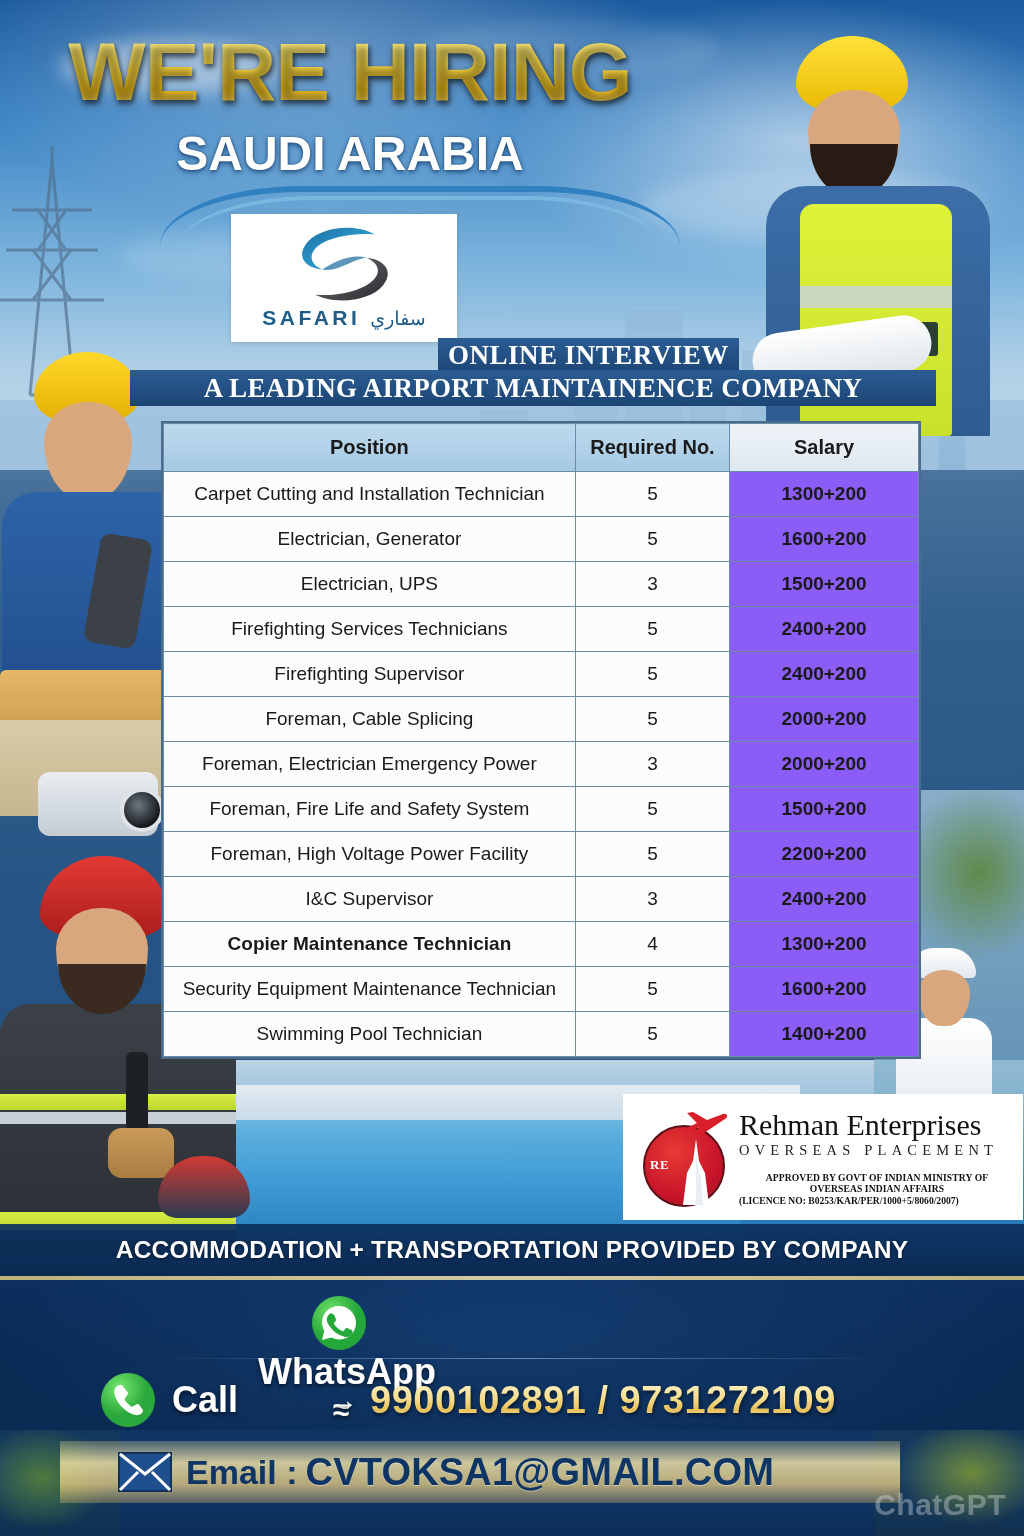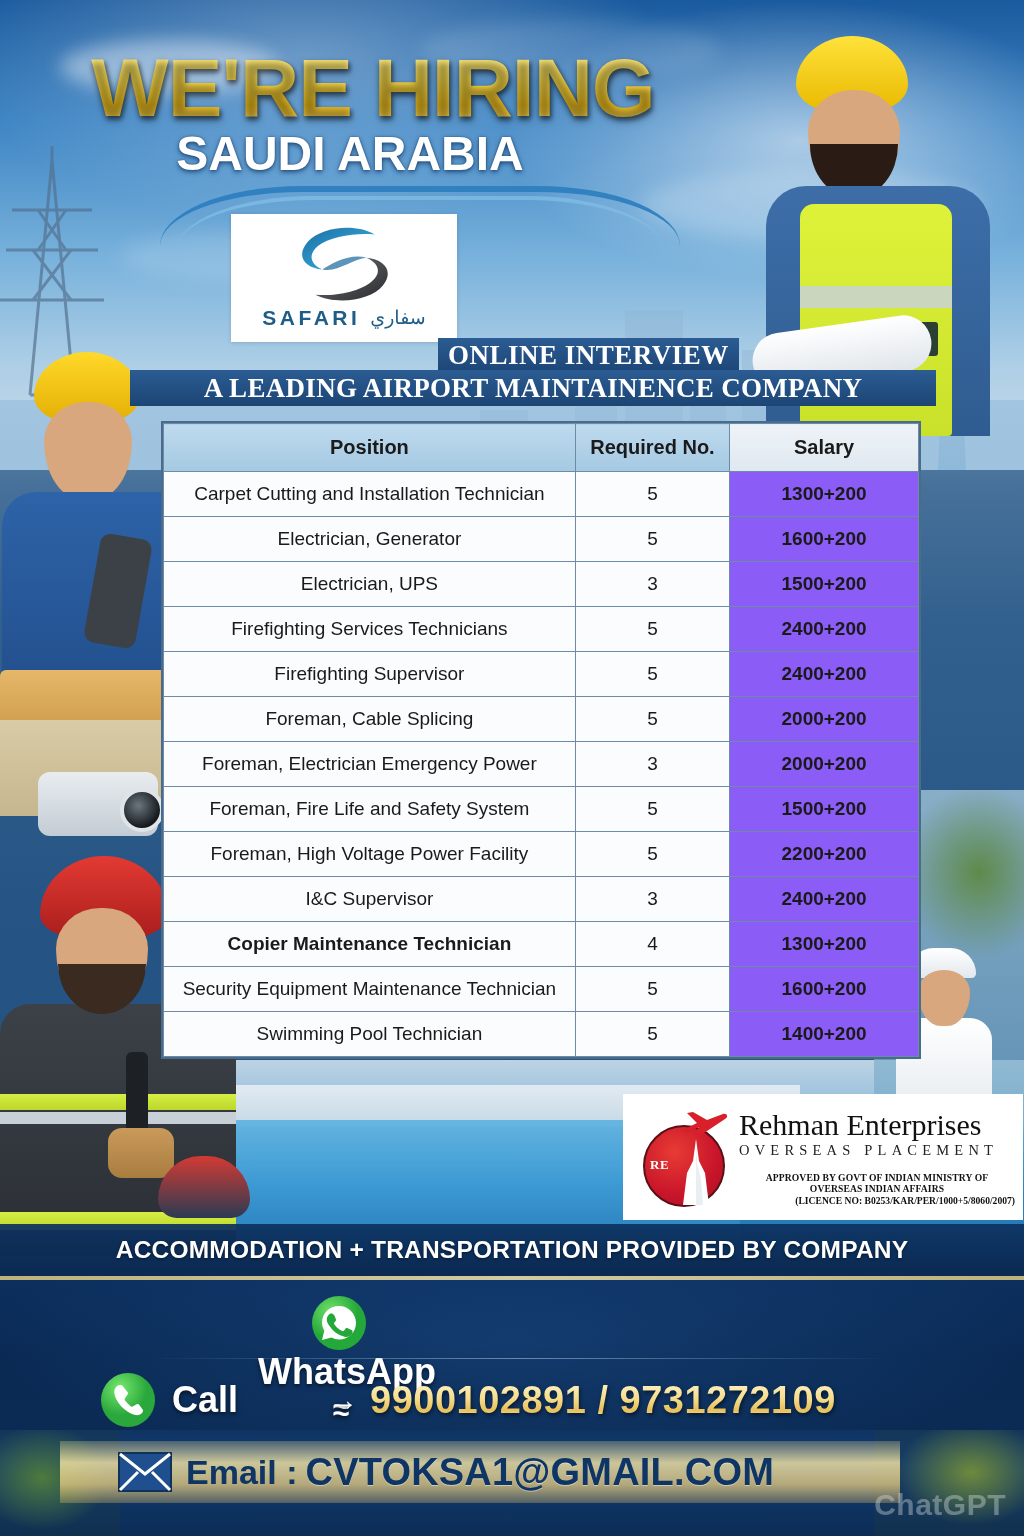--- a/index.html
+++ b/index.html
@@ -61,33 +61,32 @@
     opacity: .9;
   }
   .palm-r {
     position: absolute; right: 0; top: 790px; width: 150px; height: 330px;
     background: radial-gradient(ellipse 110px 120px at 70% 25%, #5f8a4a 0%, rgba(95,138,74,0) 72%),
                 linear-gradient(180deg, rgba(160,195,215,.8), rgba(120,170,200,.7));
   }
 
   
   .hiring {
-    position: absolute; left: 0; top: 44px; width: 700px;
+    position: absolute; left: 0; top: 28px; width: 700px;
     text-align: center;
     font-family: "Liberation Sans", sans-serif;
     font-weight: 700;
     font-size: 82px; line-height: 88px;
     letter-spacing: -1px;
     color: #f5d33b;
     background: linear-gradient(180deg, #fdf09a 0%, #f6d84a 40%, #e8b81b 70%, #f7e07e 100%);
     -webkit-background-clip: text; background-clip: text;
     -webkit-text-fill-color: transparent;
     text-shadow: 0 3px 6px rgba(0,0,0,.35);
     filter: drop-shadow(2px 3px 2px rgba(0,0,0,.45));
-    margin-left: 23px;
   }
   .saudi {
     position: absolute; left: 0; top: 126px; width: 700px;
     text-align: center;
     font-weight: 700; font-size: 48px; letter-spacing: 0px;
     color: #ffffff;
     text-shadow: 0 2px 5px rgba(0,40,90,.7), 0 0 2px rgba(0,0,0,.4);
   }
 
   
@@ -108,21 +107,21 @@
   .logo-box {
     position: absolute; left: 231px; top: 214px;
     width: 226px; height: 128px;
     background: #ffffff;
     display: flex; flex-direction: column;
     align-items: center; justify-content: center;
     box-shadow: 0 1px 4px rgba(0,0,0,.15);
   }
   .logo-swoosh { width: 108px; height: 78px; }
   .logo-text-row {
-    display: flex; align-items: flex-start; gap: 10px; margin-top: 2px;
+    display: flex; align-items: flex-end; gap: 10px; margin-top: 2px;
   }
   .logo-word {
     font-weight: 700; font-size: 21px; letter-spacing: 3.5px;
     color: #1d5d88;
   }
   .logo-ar {
     font-size: 19px; color: #1d5d88; letter-spacing: 1px; direction: rtl;
   }
 
   
@@ -201,21 +200,21 @@
     font-size: 14.5px; letter-spacing: 5.2px; color: #222; margin-top: 1px;
   }
   .re-approved {
     font-family: "Liberation Serif", serif;
     font-weight: 700; font-size: 9.6px; color: #111; margin-top: 13px;
     text-align: center; letter-spacing: .1px;
   }
   .re-lic {
     font-family: "Liberation Serif", serif;
     font-weight: 700; font-size: 9.6px; color: #111; margin-top: 1px;
-    text-align: right;
+    text-align: left;
   }
 
   
   .accom {
     position: absolute; left: 0; top: 1224px; width: 1024px; height: 52px;
     background: linear-gradient(180deg, rgba(13,50,96,.93) 0%, rgba(10,40,80,.96) 100%);
     display: flex; align-items: center; justify-content: center;
     color: #ffffff; font-weight: 700; font-size: 24.5px;
     letter-spacing: .2px;
     text-shadow: 0 1px 3px rgba(0,0,0,.5);

